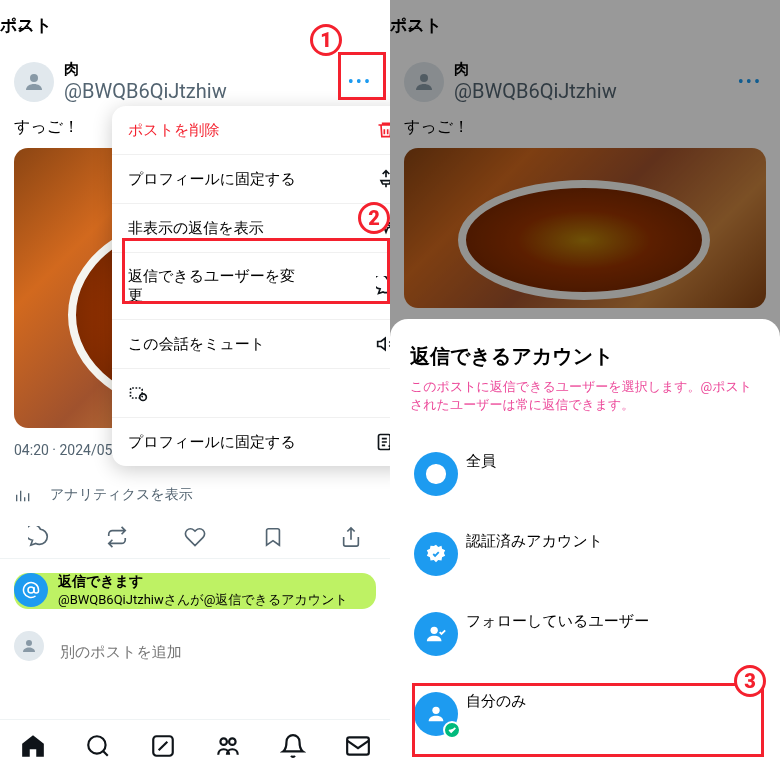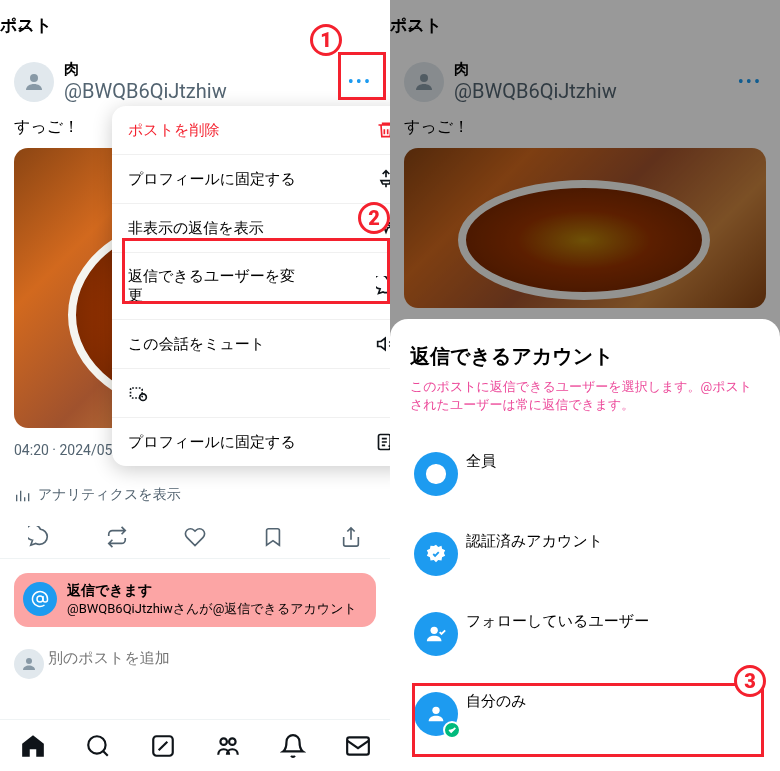--- a/index.html
+++ b/index.html
@@ -16,28 +16,28 @@
 .user-info{flex:1}
 .name{font-weight:700;font-size:15px}
 .handle{color:#536471;font-size:20px}
 .dots{color:#1d9bf0;font-size:18px;letter-spacing:2px;padding:4px}
 .post-text{padding:4px 14px 10px;font-size:16px}
 .post-image{width:362px;height:280px;margin:0 14px;border-radius:14px;background:linear-gradient(135deg,#8b4513 0%,#d2691e 25%,#a0522d 50%,#cd853f 75%,#8b4513 100%);position:relative;overflow:hidden}
 .post-image::before{content:"";position:absolute;left:15%;bottom:5%;width:65%;height:65%;background:radial-gradient(ellipse,#b8860b 0%,#993300 40%,#662200 100%);border-radius:50%;border:8px solid #f5f5f0}
 .post-image-right{margin-top:0}
 .meta{padding:14px;font-size:14px;color:#536471}
 .meta b{color:#0f1419}
-.analytics{padding:12px 14px;font-size:14px;color:#536471;display:flex;align-items:flex-end;gap:8px}
+.analytics{padding:12px 14px;font-size:14px;color:#536471;display:flex;align-items:flex-end;gap:20px}
 .actions{display:flex;justify-content:space-around;padding:10px 0;border-bottom:1px solid #eff3f4}
 .action{width:22px;height:22px;color:#536471}
-.reply-box{margin:14px;padding:9px;background:#fca5a5;border-radius:14px;display:flex;gap:10px}
+.reply-box{margin:14px;padding:0;background:#bef264;border-radius:14px;display:flex;gap:10px}
 .reply-icon{width:34px;height:34px;border-radius:50%;background:#1d9bf0;display:flex;align-items:center;justify-content:center;flex-shrink:0}
 .reply-text{font-size:13px}
 .reply-text .rt-title{font-weight:700;font-size:14px}
-.add-post{display:flex;align-items:flex-start;gap:4px;padding:8px 14px}
+.add-post{display:flex;align-items:flex-end;gap:16px;padding:8px 14px}
 .add-post .small-avatar{width:30px;height:30px;border-radius:50%;background:#e1e8ed;display:flex;align-items:center;justify-content:center}
 .add-post input{border:none;background:transparent;font-size:15px;color:#536471;flex:1;outline:none}
 .bottom-nav{position:absolute;bottom:0;left:0;right:0;height:52px;display:flex;justify-content:space-around;align-items:center;border-top:1px solid #eff3f4;background:#fff}
 .nav-icon{width:26px;height:26px}
 
 .menu{position:absolute;top:106px;left:112px;width:300px;background:#fff;border-radius:14px;box-shadow:0 4px 20px rgba(0,0,0,0.2);z-index:10;overflow:hidden}
 .menu-item{display:flex;align-items:center;justify-content:space-between;padding:14px 16px;font-size:15px;border-bottom:1px solid #f0f0f0}
 .menu-item:last-child{border-bottom:none}
 .menu-item.danger{color:#f4212e}
 .menu-item .mi-icon{width:20px;height:20px}

